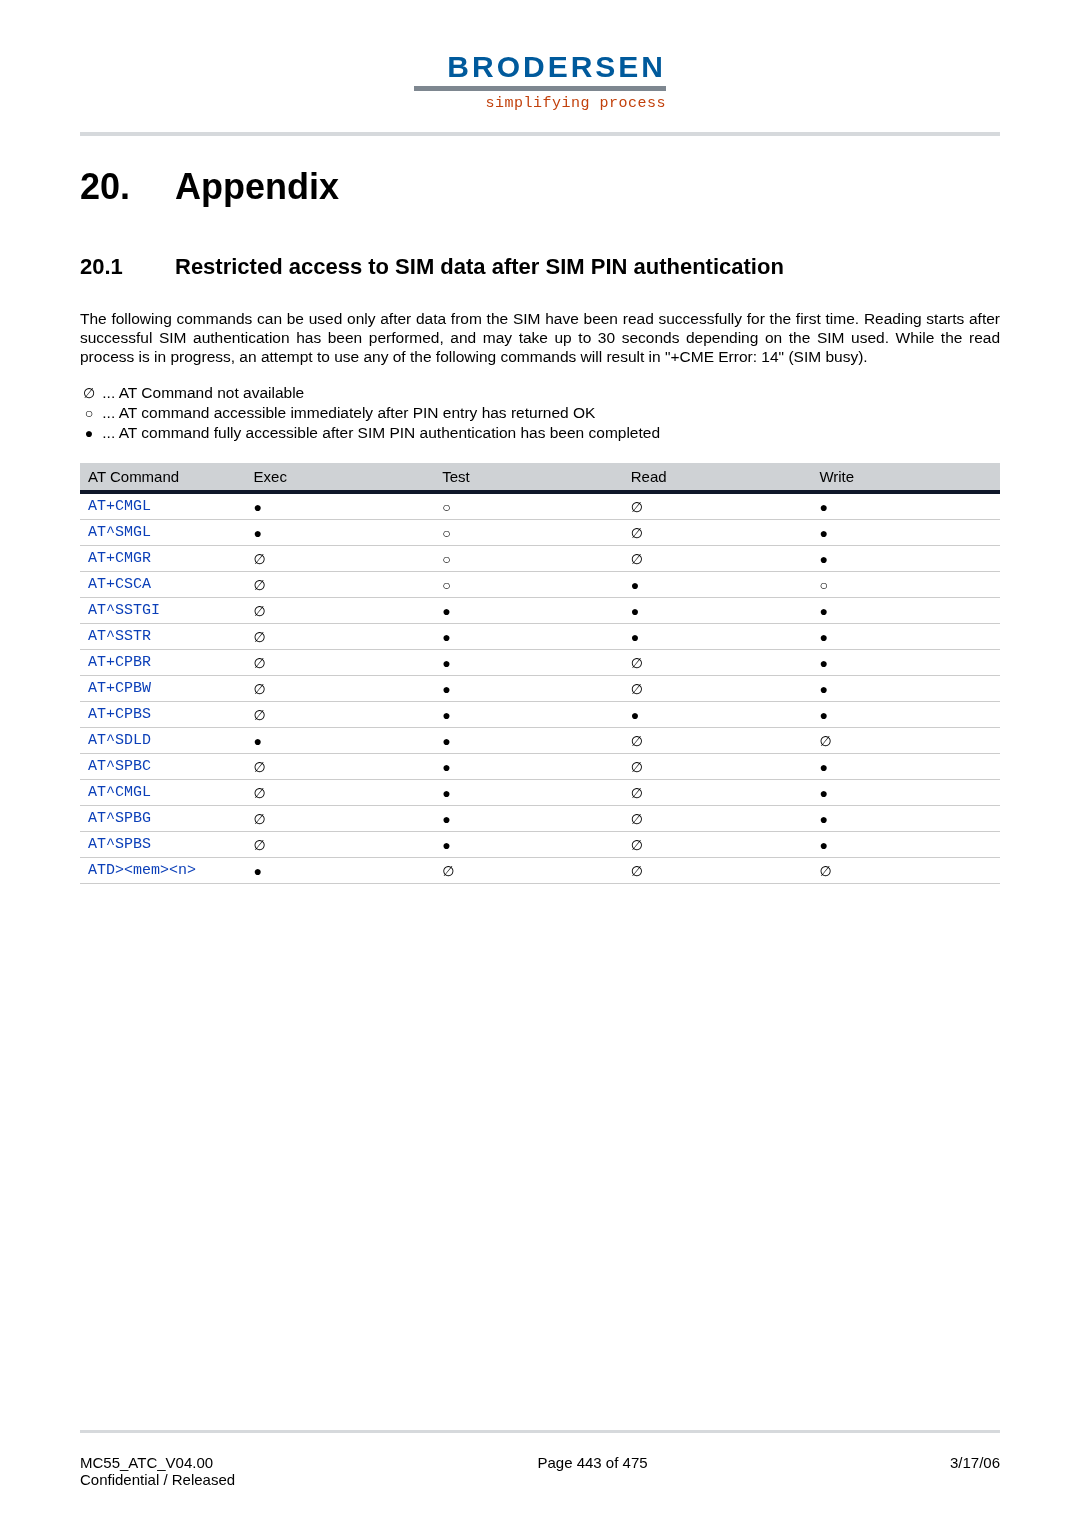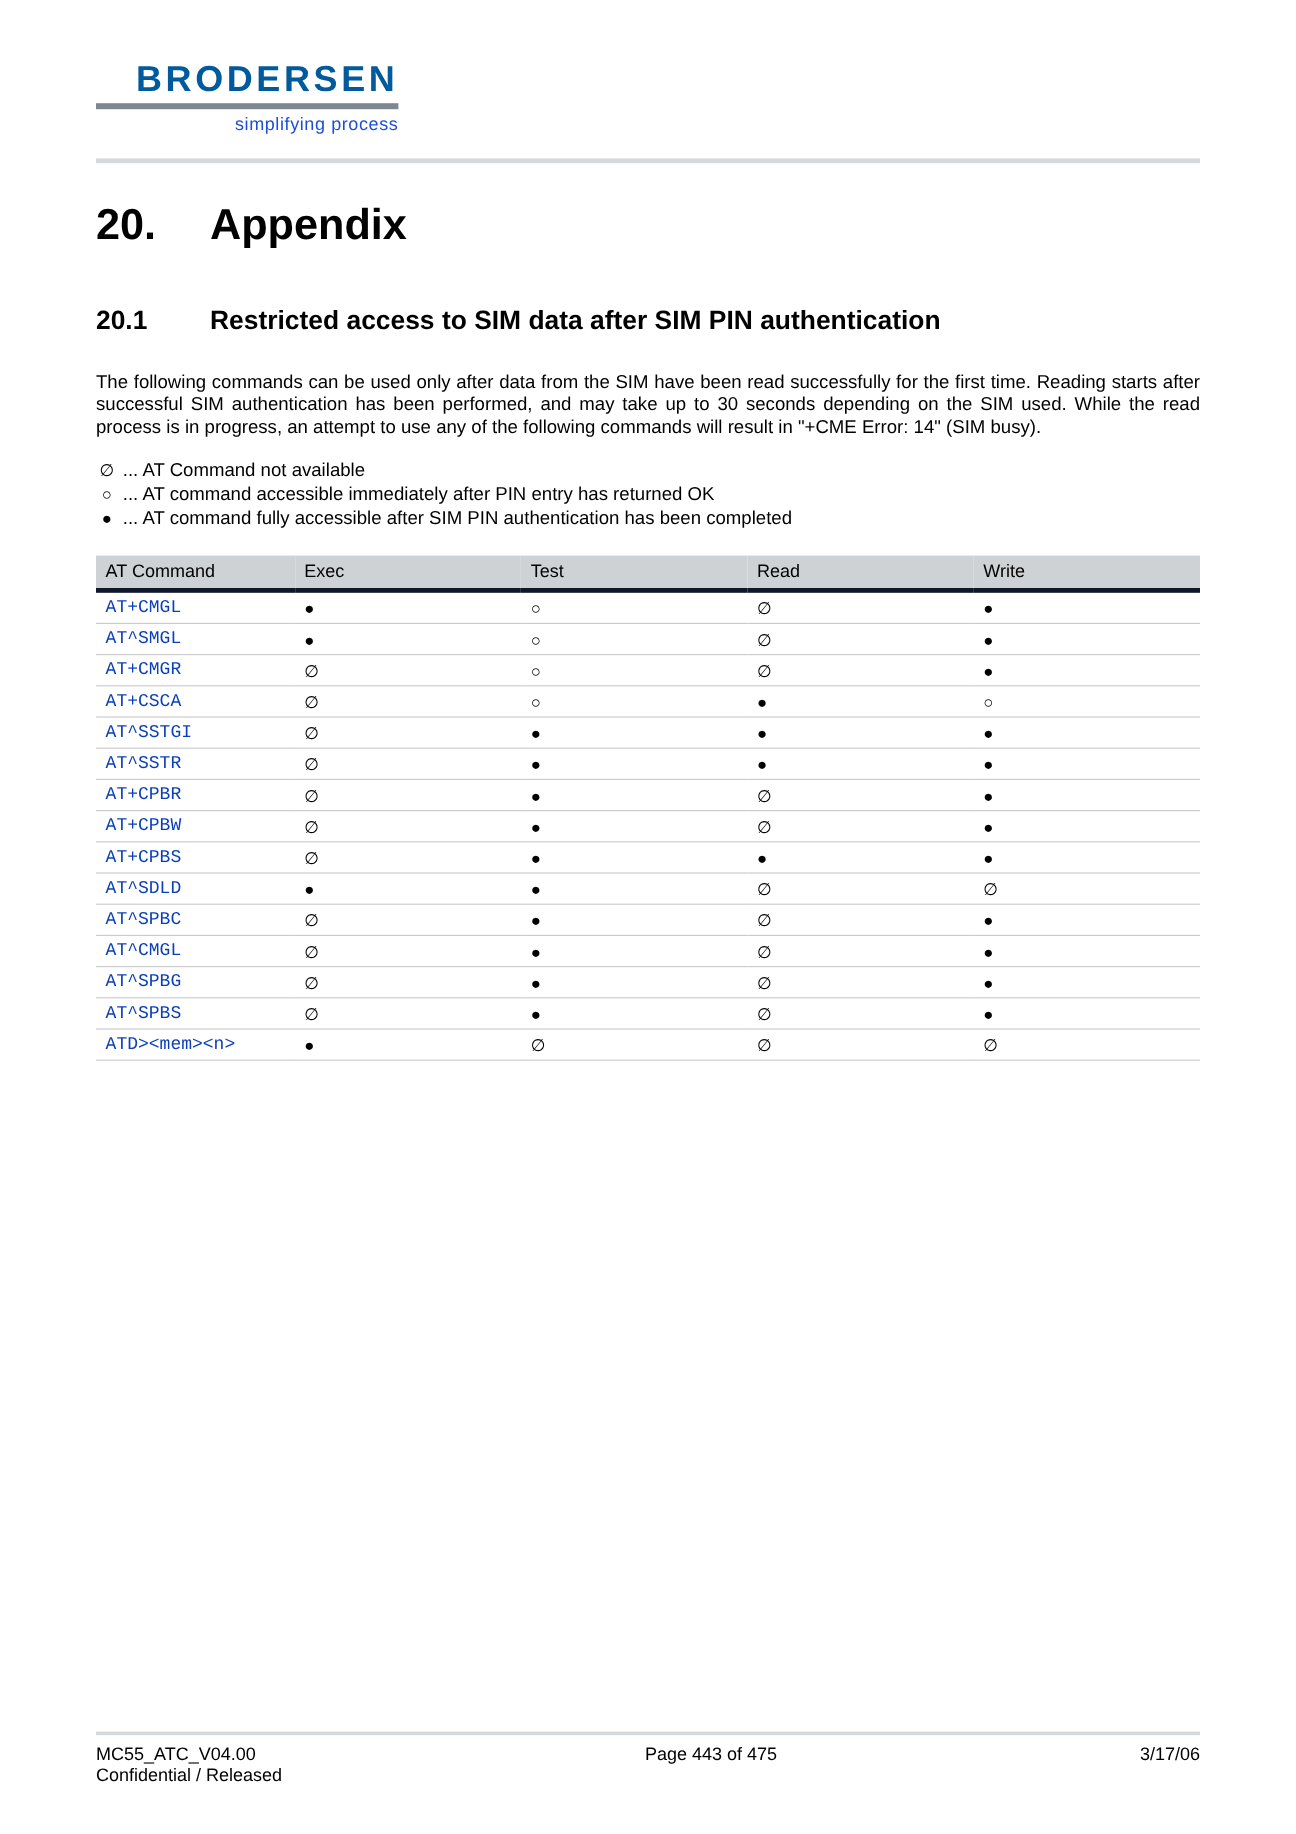--- a/index.html
+++ b/index.html
@@ -13,44 +13,45 @@
   }
   .page {
     padding: 50px 80px 40px 80px;
     height: 100%;
     display: flex;
     flex-direction: column;
   }
   .header {
     display: flex;
     justify-content: flex-end;
-    align-items: flex-start;
+    align-items: center;
     flex-direction: column;
     margin-bottom: 6px;
   }
   .logo-wrap { text-align: right; }
   .logo {
     font-family: Arial, sans-serif;
     font-weight: 900;
     font-size: 30px;
     letter-spacing: 3px;
     color: #005a9c;
   }
   .logo-bar {
     height: 5px;
     background: #7e8790;
     width: 252px;
     margin-top: 2px;
     margin-left: auto;
   }
   .tagline {
     font-size: 15px;
-    color: #1d4ed8;
+    color: #c2410c;
     margin-top: 4px;
     letter-spacing: 0.5px;
+    font-family: Liberation Mono, monospace;
   }
   .top-rule {
     height: 4px;
     background: #d6d9dc;
     margin: 14px 0 30px 0;
   }
   h1.chapter {
     font-family: Arial, Helvetica, sans-serif;
     font-weight: bold;
     font-size: 36px;
@@ -110,21 +111,21 @@
   .col-g { width: 20.5%; }
   .footer-rule {
     height: 3px;
     background: #d6d9dc;
     margin-top: auto;
   }
   .footer {
     display: flex;
     justify-content: center;
     font-size: 15px;
-    padding-top: 8px;
+    padding-top: 21px;
   }
   .footer .left { text-align: left; }
   .footer .mid { text-align: center; flex: 1; }
   .footer .right { text-align: right; }
   
   .g-full { font-size: 14px; }
   .g-open { font-size: 14px; }
   .g-na   { font-size: 14px; }
 </style>
 </head>

